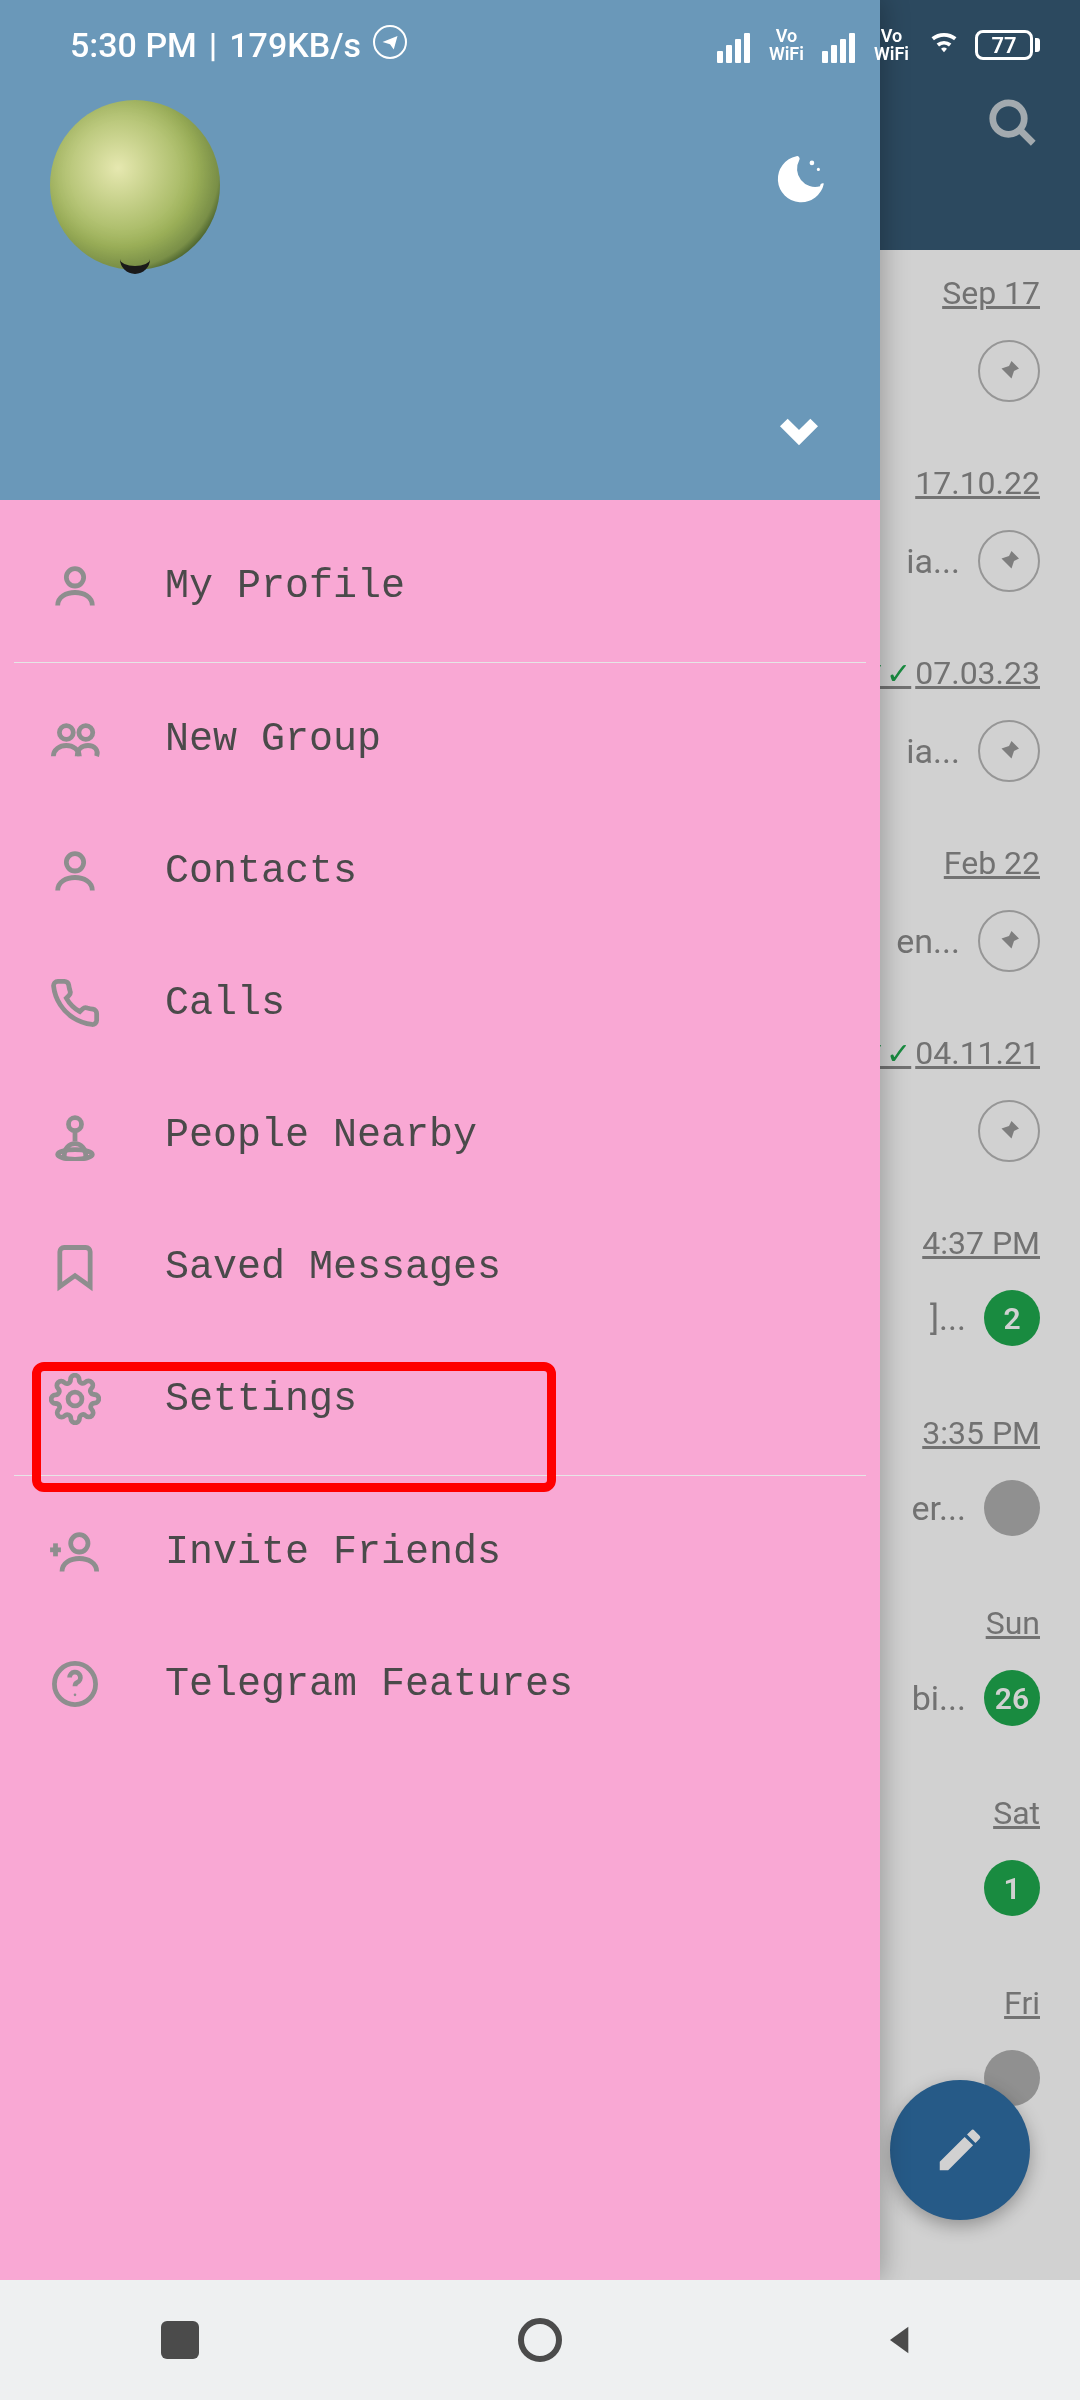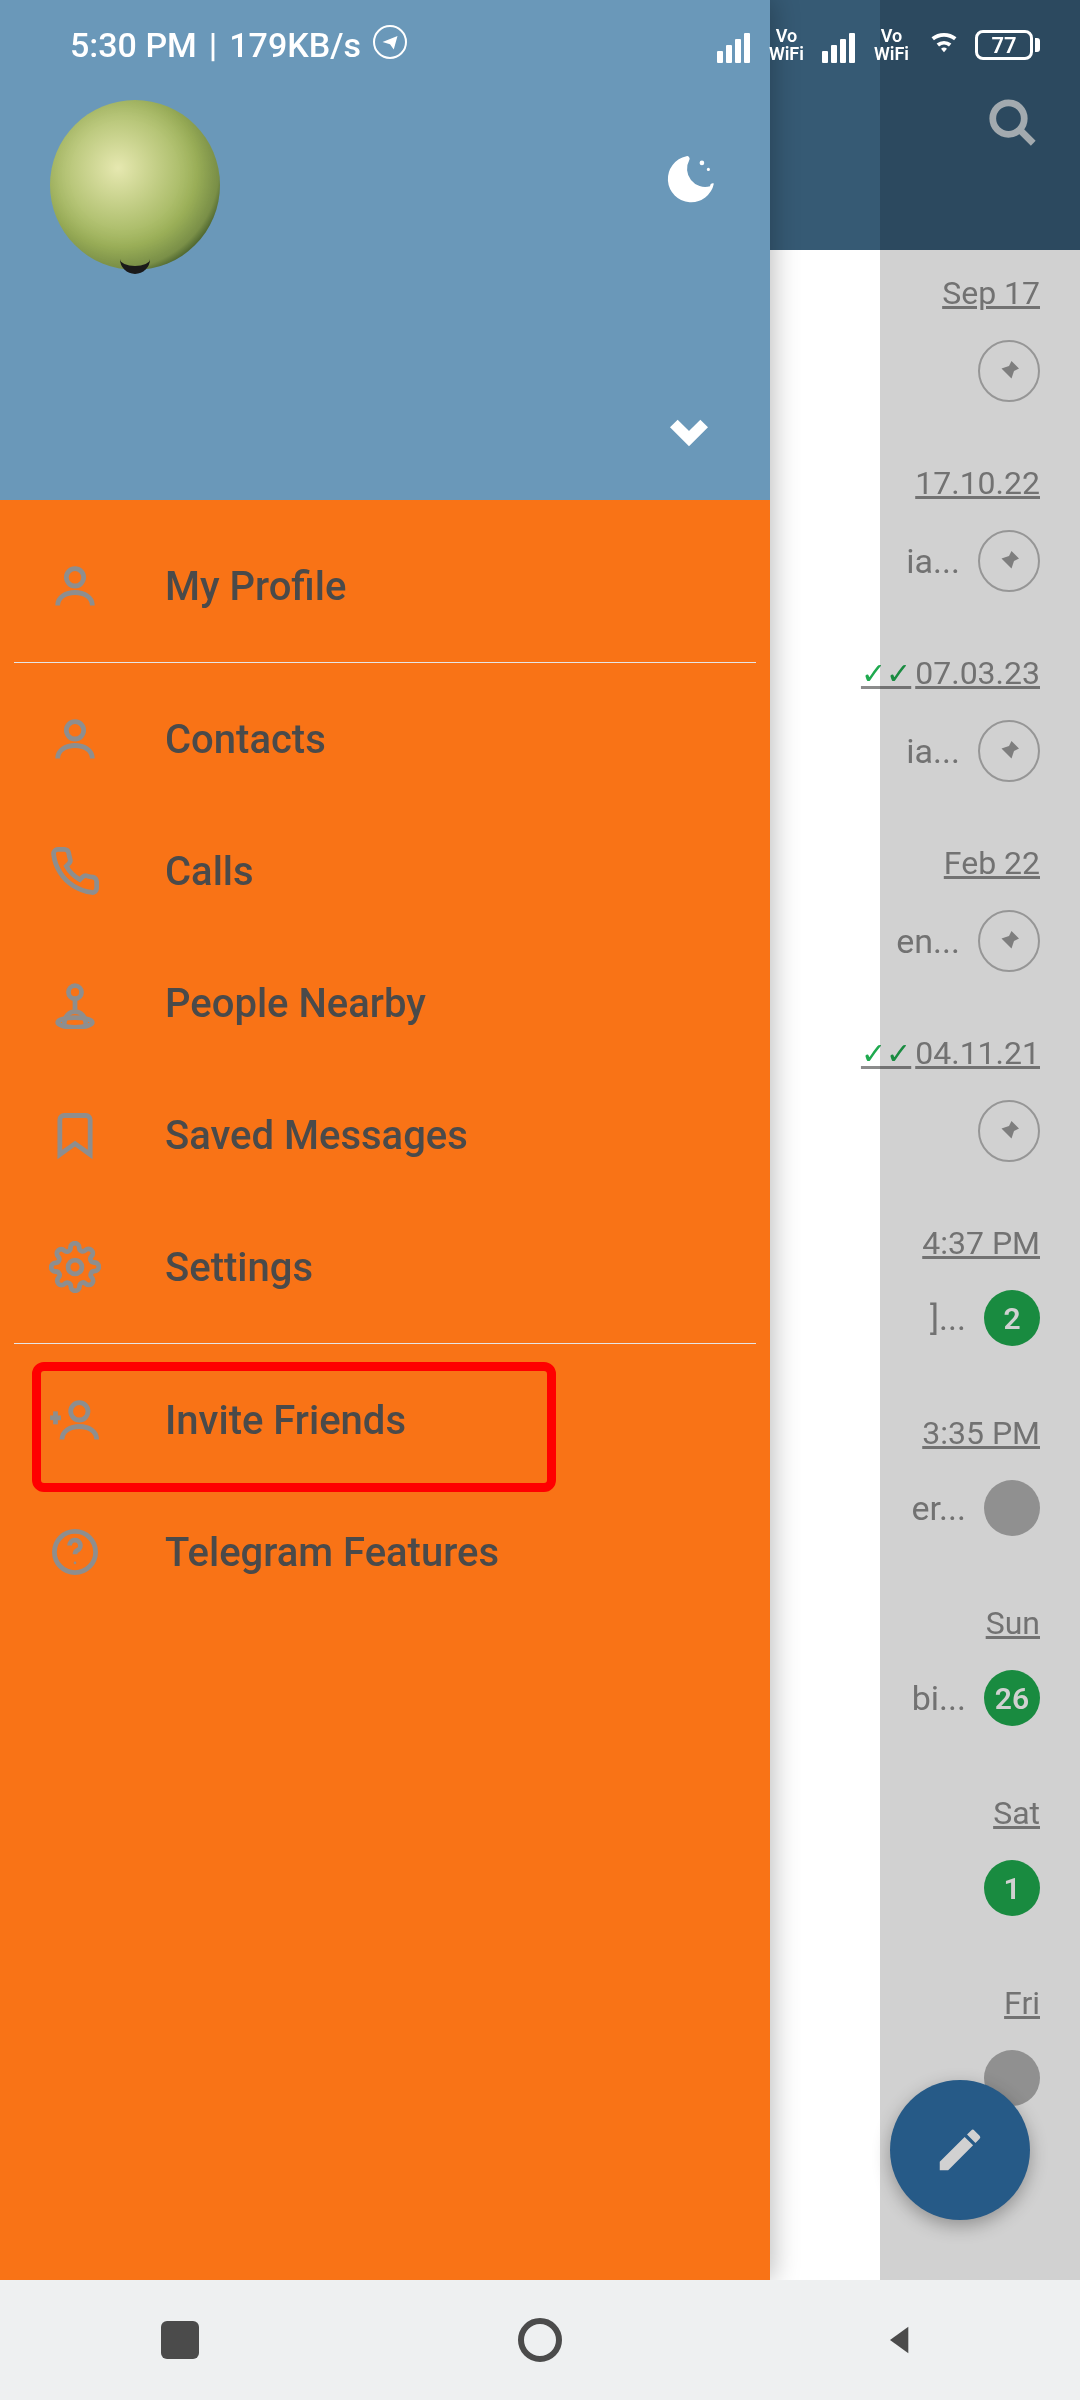--- a/index.html
+++ b/index.html
@@ -73,22 +73,22 @@
   .fab svg { width: 54px; height: 54px; fill: #fff; }
 
   
   .dim {
     position: absolute; top: 0; bottom: 120px; left: 880px; right: 0;
     background: rgba(0,0,0,0.18); z-index: 10;
   }
 
   
   .drawer {
-    position: absolute; top: 0; left: 0; width: 770px; bottom: 120px;
-    background: #f97316; z-index: 20; box-shadow: 4px 0 24px rgba(0,0,0,0.25);
+    position: absolute; top: 0; left: 0; width: 880px; bottom: 120px;
+    background: #f9a8d4; z-index: 20; box-shadow: 4px 0 24px rgba(0,0,0,0.25); font-family: Liberation Mono, monospace;
   }
   .drawer-header {
     height: 500px; background: #6a98b9; position: relative; padding: 100px 40px 0 50px;
   }
   .avatar {
     width: 170px; height: 170px; border-radius: 50%;
     background: radial-gradient(circle at 40% 40%, #e6e8b0, #9eb35a 55%, #88a050 70%, #5f7a3a 75%);
     position: relative;
     box-shadow: inset -10px -10px 30px rgba(0,0,0,0.15);
   }
@@ -264,20 +264,31 @@
       <span class="mi-icon">
         <svg viewBox="0 0 24 24">
             <circle cx="12" cy="8" r="4"></circle>
             <path d="M4 21c0-4 4-6 8-6s8 2 8 6"></path>
           </svg>
       </span>
       <span>My Profile</span>
     </div>
     <div class="menu-divider"></div>
 
+    <div class="menu-item">
+      <span class="mi-icon">
+        <svg viewBox="0 0 24 24">
+            <circle cx="8" cy="9" r="3.2"></circle>
+            <circle cx="17" cy="9" r="3.2"></circle>
+            <path d="M2 20c0-3 3-5 6-5s6 2 6 5"></path>
+            <path d="M13 20c0-3 2-5 5-5s5 2 4 5"></path>
+          </svg>
+      </span>
+      <span>New Group</span>
+    </div>
 
     <div class="menu-item">
       <span class="mi-icon">
         <svg viewBox="0 0 24 24">
             <circle cx="12" cy="8" r="4"></circle>
             <path d="M4 21c0-4 4-6 8-6s8 2 8 6"></path>
           </svg>
       </span>
       <span>Contacts</span>
     </div>

